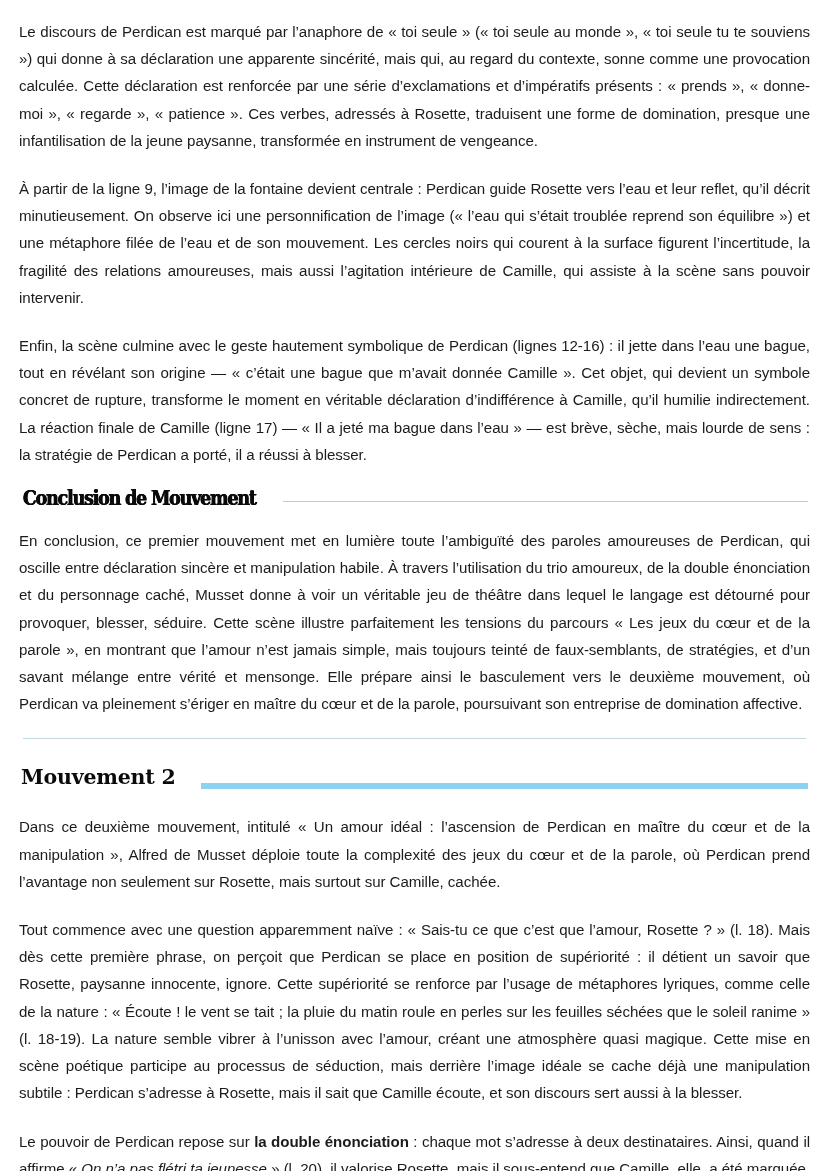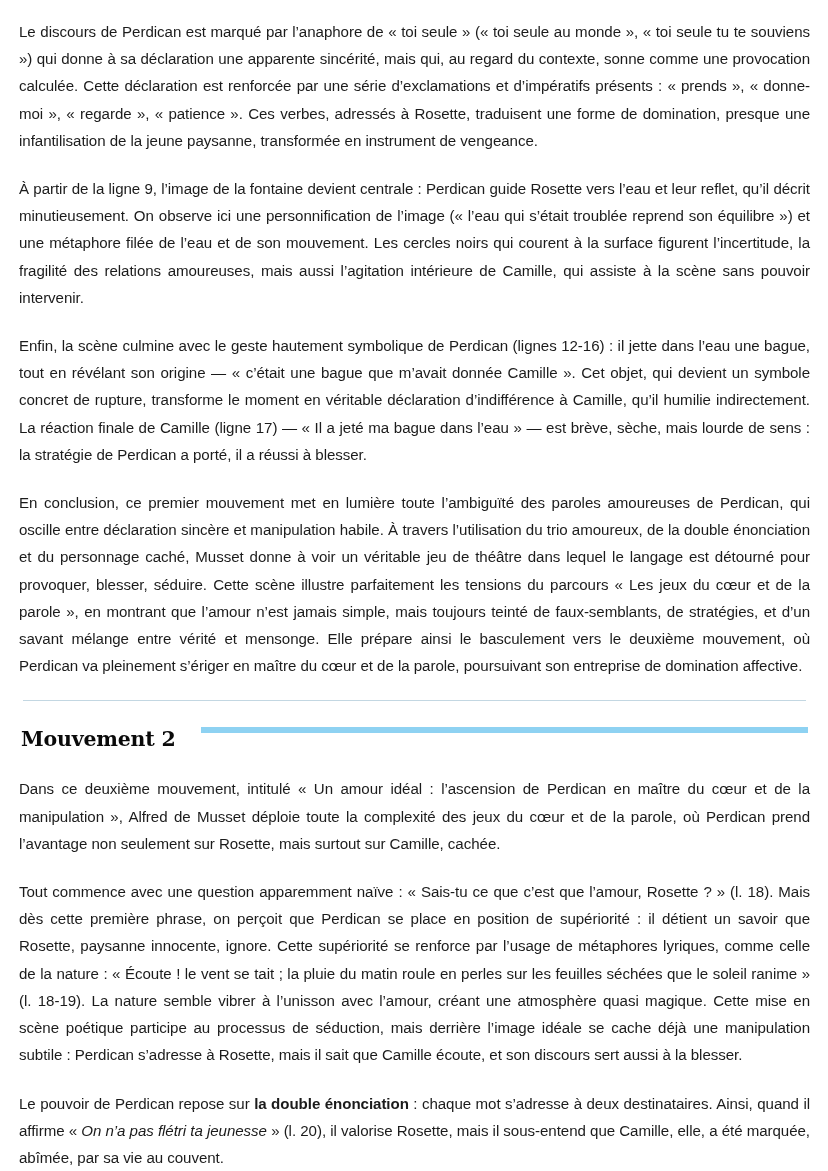--- a/index.html
+++ b/index.html
@@ -67,21 +67,21 @@
   
   .section-divider {
     height: 1px;
     background: #c3d7e2;
     margin: 8px 4px 26px 4px;
   }
 
   
   .head-serif-row {
     display: flex;
-    align-items: flex-start;
+    align-items: flex-end;
     margin: 0 0 24px 0;
     padding-right: 2px;
   }
   .head-serif {
     font-family: "DejaVu Serif", "Liberation Serif", serif;
     font-weight: bold;
     font-size: 20.5px;
     line-height: 24px;
     letter-spacing: -0.2px;
     white-space: nowrap;
@@ -97,20 +97,24 @@
 </style>
 </head>
 <body>
 
 <div class="page">
 
   <p class="para">Le discours de Perdican est marqué par l’anaphore de « toi seule » (« toi seule au monde », « toi seule tu te souviens ») qui donne à sa déclaration une apparente sincérité, mais qui, au regard du contexte, sonne comme une provocation calculée. Cette déclaration est renforcée par une série d’exclamations et d’impératifs présents : « prends », « donne-moi », « regarde », « patience ». Ces verbes, adressés à Rosette, traduisent une forme de domination, presque une infantilisation de la jeune paysanne, transformée en instrument de vengeance.</p>
   <p class="para">À partir de la ligne 9, l’image de la fontaine devient centrale : Perdican guide Rosette vers l’eau et leur reflet, qu’il décrit minutieusement. On observe ici une personnification de l’image (« l’eau qui s’était troublée reprend son équilibre ») et une métaphore filée de l’eau et de son mouvement. Les cercles noirs qui courent à la surface figurent l’incertitude, la fragilité des relations amoureuses, mais aussi l’agitation intérieure de Camille, qui assiste à la scène sans pouvoir intervenir.</p>
   <p class="para">Enfin, la scène culmine avec le geste hautement symbolique de Perdican (lignes 12-16) : il jette dans l’eau une bague, tout en révélant son origine — « c’était une bague que m’avait donnée Camille ». Cet objet, qui devient un symbole concret de rupture, transforme le moment en véritable déclaration d’indifférence à Camille, qu’il humilie indirectement. La réaction finale de Camille (ligne 17) — « Il a jeté ma bague dans l’eau » — est brève, sèche, mais lourde de sens : la stratégie de Perdican a porté, il a réussi à blesser.</p>
 
+  <div class="head-gothic-row">
+    <span class="head-gothic">Conclusion de Mouvement</span>
+    <span class="head-gothic-rule"></span>
+  </div>
 
   <p class="para">En conclusion, ce premier mouvement met en lumière toute l’ambiguïté des paroles amoureuses de Perdican, qui oscille entre déclaration sincère et manipulation habile. À travers l’utilisation du trio amoureux, de la double énonciation et du personnage caché, Musset donne à voir un véritable jeu de théâtre dans lequel le langage est détourné pour provoquer, blesser, séduire. Cette scène illustre parfaitement les tensions du parcours « Les jeux du cœur et de la parole », en montrant que l’amour n’est jamais simple, mais toujours teinté de faux-semblants, de stratégies, et d’un savant mélange entre vérité et mensonge. Elle prépare ainsi le basculement vers le deuxième mouvement, où Perdican va pleinement s’ériger en maître du cœur et de la parole, poursuivant son entreprise de domination affective.</p>
 
   <div class="section-divider"></div>
 
   <div class="head-serif-row">
     <span class="head-serif">Mouvement 2</span>
     <span class="head-serif-bar"></span>
   </div>
 

